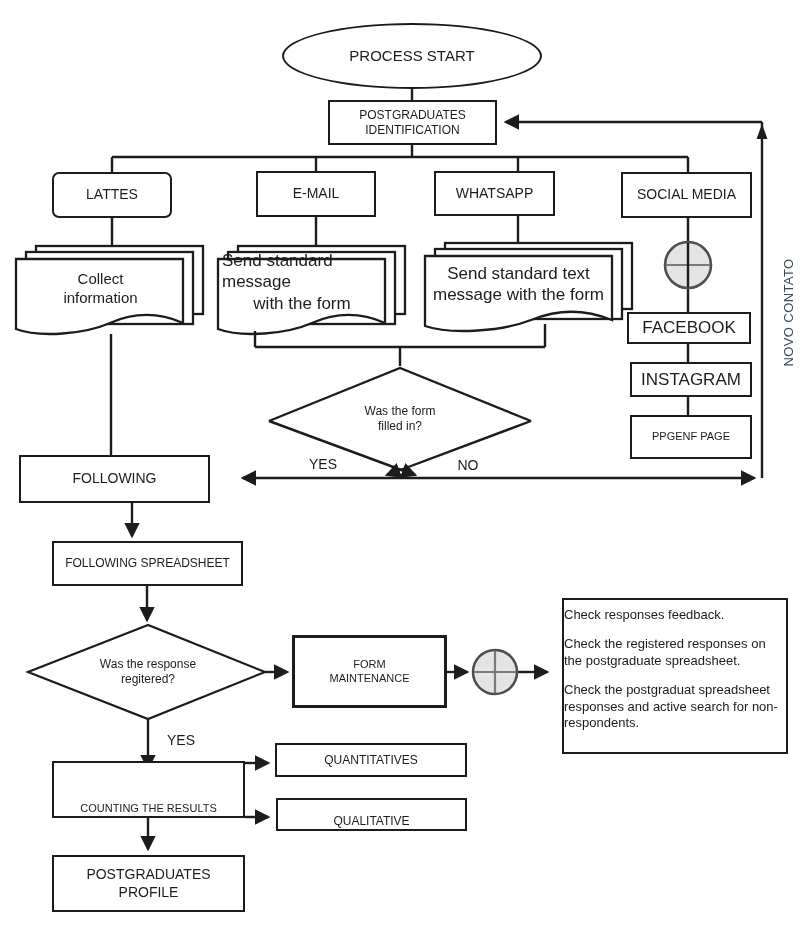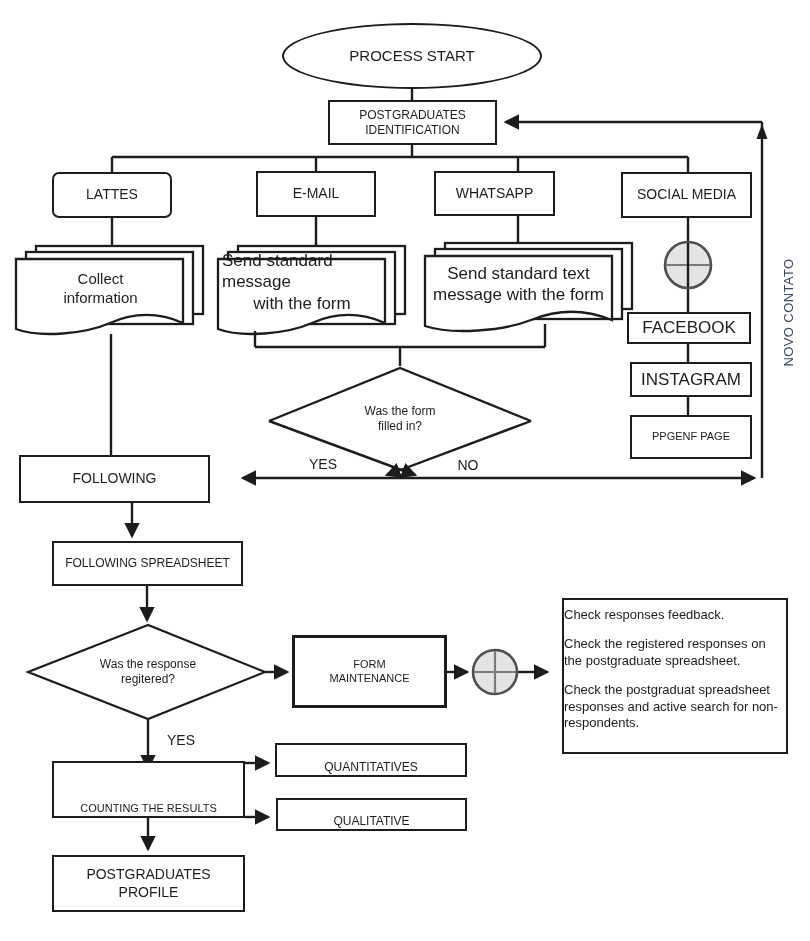--- a/index.html
+++ b/index.html
@@ -228,21 +228,21 @@
 
   <div id="checklist-box">
     <p>Check responses feedback.</p>
     <p>Check the registered responses on the postgraduate spreadsheet.</p>
     <p>Check the postgraduat spreadsheet responses and active search for non-respondents.</p>
   </div>
 
   <div class="node fs13" style="left:52px;top:761px;width:193px;height:57px;align-items:flex-end;">
     <span>COUNTING THE RESULTS</span>
   </div>
-  <div class="node fs12" style="left:275px;top:743px;width:192px;height:34px;align-items:flex-end;">
+  <div class="node fs12" style="left:275px;top:743px;width:192px;height:34px;">
     <span>QUANTITATIVES</span>
   </div>
   <div class="node fs12" style="left:276px;top:798px;width:191px;height:33px;align-items:flex-end;">
     <span>QUALITATIVE</span>
   </div>
   <div class="node fs14" style="left:52px;top:855px;width:193px;height:57px;flex-direction:column;">
     <span>POSTGRADUATES</span>
     <span>PROFILE</span>
   </div>
 

